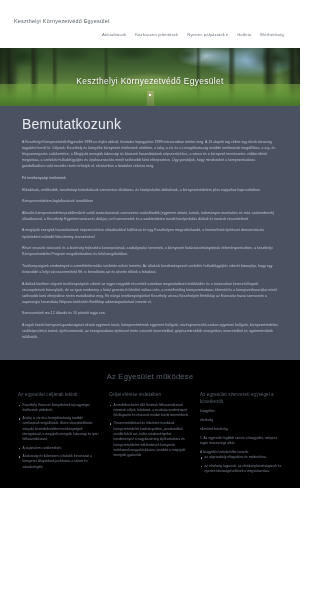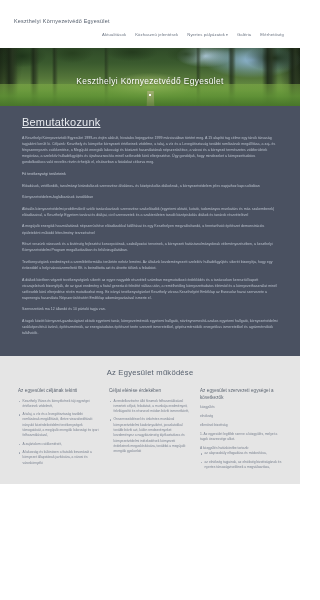--- a/index.html
+++ b/index.html
@@ -129,42 +129,41 @@
     background: #ffffff;
   }
 
   
   .dark-section {
     background: #4a5161;
     color: #c9cfd9;
     padding: 10px 22px 14px 22px;
   }
   .dark-section h2 {
-    font-size: 11px;
+    font-size: 14px;
     font-weight: 400;
     color: #e8ebef;
     letter-spacing: 0.2px;
     margin-bottom: 7px;
-    text-decoration: underline;
   }
   .dark-section p {
     font-size: 3.55px;
     line-height: 1.72;
     color: #b9c0cc;
     margin-bottom: 5.5px;
     text-align: left;
     letter-spacing: 0.02px;
   }
   .dark-section p.lead-sub {
     color: #c6ccd6;
   }
 
   
   .light-section {
-    background: #e5e5e5;
+    background: #000000;
     padding: 12px 16px 10px 16px;
   }
   .section-title {
     text-align: center;
     font-size: 7.6px;
     font-weight: 400;
     color: #56606e;
     letter-spacing: 0.25px;
     margin-bottom: 11px;
   }

